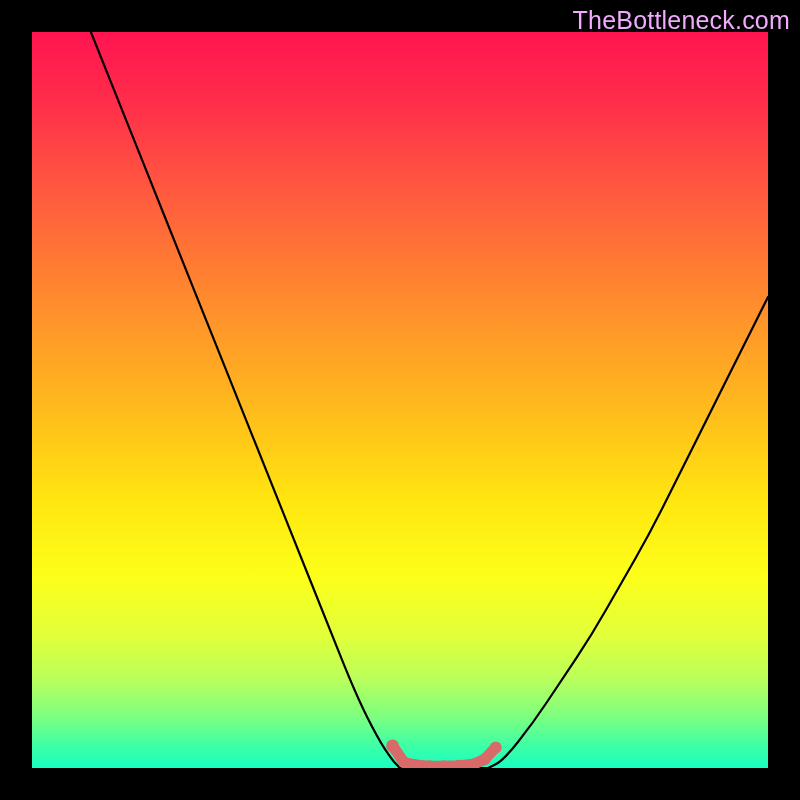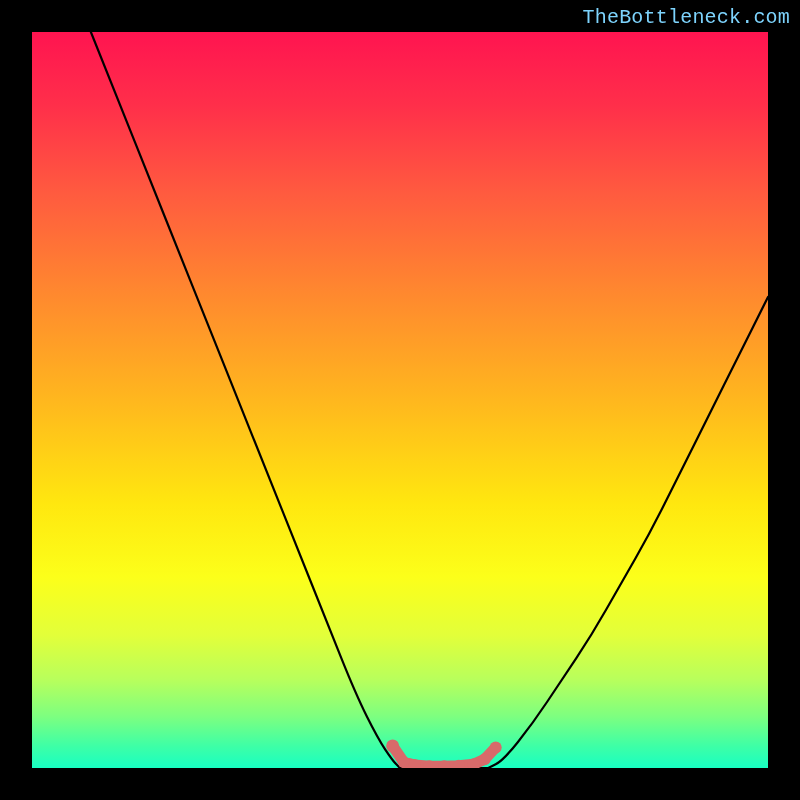--- a/index.html
+++ b/index.html
@@ -35,26 +35,25 @@
       #b8ff5c 88%,
       #7dff80 93%,
       #3effa6 97%,
       #18ffc2 100%
     );
   }
   .watermark {
     position: absolute;
     top: 6px;
     right: 10px;
-    color: #7dd3fc;
-    font-size: 20px;
+    color: #f0abfc;
+    font-size: 25px;
     font-weight: 500;
     letter-spacing: 0.2px;
     pointer-events: none;
-    font-family: Liberation Mono, monospace;
   }
   svg.curve {
     position: absolute;
     left: 0;
     top: 0;
     width: 736px;
     height: 736px;
   }
 </style>
 </head>

